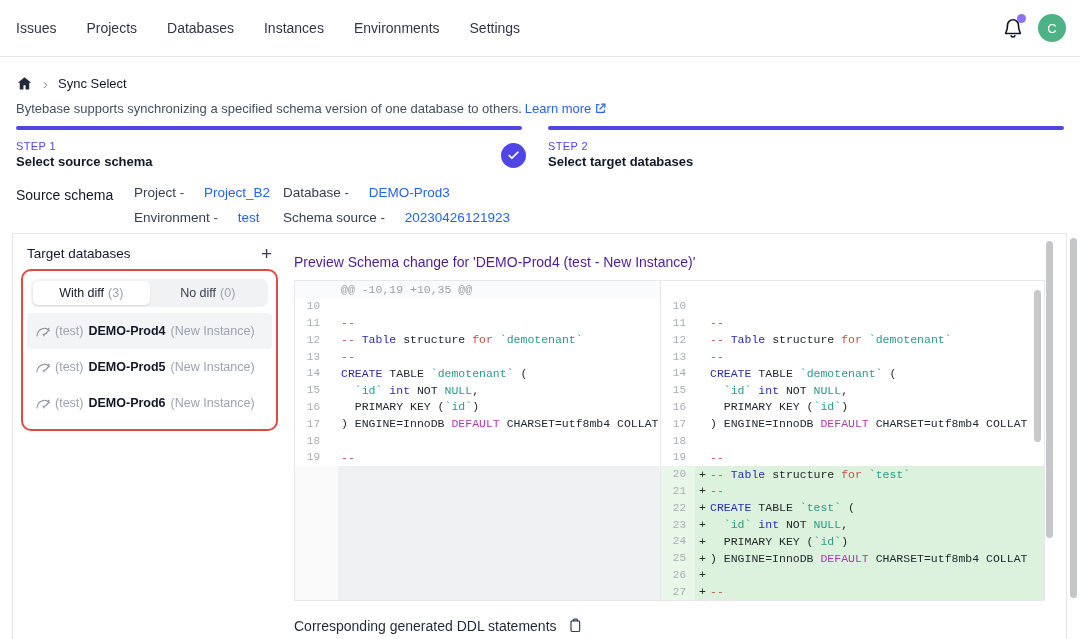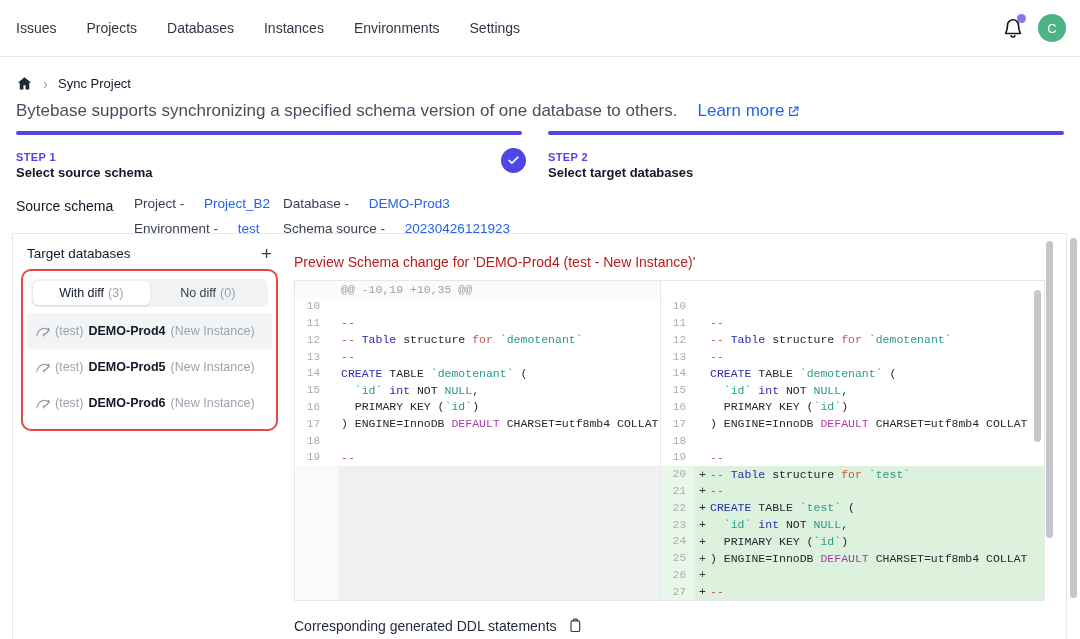--- a/index.html
+++ b/index.html
@@ -17,30 +17,30 @@
   .bell-dot { position:absolute; top:-3px; right:-2px; width:9px; height:9px; border-radius:50%;
     background:var(--notif-purple,#8b72f3); }
   .avatar { width:28px; height:28px; border-radius:50%; background:var(--avatar-green,#4db286);
     color:#fff; font-size:13px; font-weight:500; display:flex; align-items:center; justify-content:center; cursor:pointer; }
 
   
   .page { padding:0 16px; }
   .breadcrumb { display:flex; align-items:center; gap:10px; margin-top:16px; height:20px; }
   .crumb-sep { color:#9ca3af; font-size:15px; line-height:1; }
   .crumb-current { font-size:13px; color:#111827; }
-  .intro { margin-top:8px; font-size:17px; color:#44505f; display:flex; align-items:center; gap:20px; }
+  .intro { margin-top:8px; font-size:13px; color:#44505f; display:flex; align-items:center; gap:3px; }
   .intro a { color:var(--link,#2563eb); text-decoration:none; cursor:pointer; display:inline-flex; align-items:center; gap:3px; }
 
   
   .steps { display:flex; gap:26px; margin-top:10px; }
   .step { position:relative; }
   .step1 { width:506px; flex:none; }
   .step2 { flex:1; }
   .step-bar { height:4px; border-radius:2px; background:var(--accent,#4f46e5); }
-  .step-label { margin-top:16px; font-size:11px; font-weight:700; letter-spacing:.4px;
+  .step-label { margin-top:10px; font-size:11px; font-weight:400; letter-spacing:.4px;
     color:var(--accent,#4f46e5); }
   .step-title { margin-top:2px; font-size:13px; font-weight:700; color:#111827; }
   .step-check { position:absolute; right:-4px; top:17px; width:25px; height:25px; border-radius:50%;
     background:var(--accent,#4f46e5); display:flex; align-items:center; justify-content:center; }
 
   
   .source { display:flex; margin-top:16px; }
   .source-label { width:118px; flex:none; font-size:14px; color:#111827; padding-top:2px; }
   .kv-grid { display:grid; grid-template-columns:149px auto; gap:10px 0; font-size:13.5px; }
   .kv .k { color:#374151; }
@@ -63,21 +63,21 @@
   .db-list { }
   .db-item { display:flex; align-items:center; gap:5px; height:36px; padding:0 8px; border-radius:4px;
     font-size:12.5px; cursor:pointer; }
   .db-item.selected { background:#f3f4f5; }
   .db-env, .db-note { color:#9ca3af; }
   .db-name { color:#111827; font-weight:700; }
   .db-icon { flex:none; }
 
   
   .preview-panel { flex:1; padding:12px 0 0 8px; position:relative; }
-  .preview-title { font-size:14px; font-weight:400; color:#b91c1c; margin:8px 0 10px 0; }
+  .preview-title { font-size:14px; font-weight:400; color:#4c1d95; margin:8px 0 10px 0; }
   .diff-editor { width:751px; height:321px; border:1px solid #e6e8eb; display:flex; position:relative;
     font-family:Liberation Mono, monospace; font-size:11.5px; background:#fff; overflow:hidden; }
   .pane { display:flex; flex-direction:column; overflow:hidden; }
   .pane-left { width:366px; flex:none; border-right:1px solid #e6e8eb; }
   .pane-right { flex:1; }
   .diff-row { height:16.8px; flex:none; display:flex; align-items:center; white-space:pre; }
   .num { width:34px; flex:none; text-align:right; padding-right:9px; color:#a8adb3; font-size:11px; }
   .marker { width:15px; flex:none; padding-left:4px; color:#24292f; }
   .lpad { width:12px; flex:none; }
   .code { overflow:hidden; white-space:pre; color:#24292f; }
@@ -129,21 +129,21 @@
   </div>
 </header>
 
 <div class="page">
 
   <div class="breadcrumb">
     <svg width="17" height="17" viewBox="0 0 24 24" fill="#1f2937" style="cursor:pointer">
       <path d="M12 3.2 2.6 11h2.7v9.5h5.2v-6h3v6h5.2V11h2.7z"></path>
     </svg>
     <span class="crumb-sep">›</span>
-    <span class="crumb-current">Sync Project</span>
+    <span class="crumb-current">Sync Select</span>
   </div>
 
   <p class="intro">
     <span>Bytebase supports synchronizing a specified schema version of one database to others.</span>
     <a>
       <span>Learn more</span>
       <svg width="13" height="13" viewBox="0 0 24 24" fill="none" stroke="#2563eb" stroke-width="2.2" stroke-linecap="round" stroke-linejoin="round">
         <path d="M9 5H5v14h14v-4"></path>
           <path d="M14 4h6v6"></path>
           <path d="M20 4 11 13"></path>

